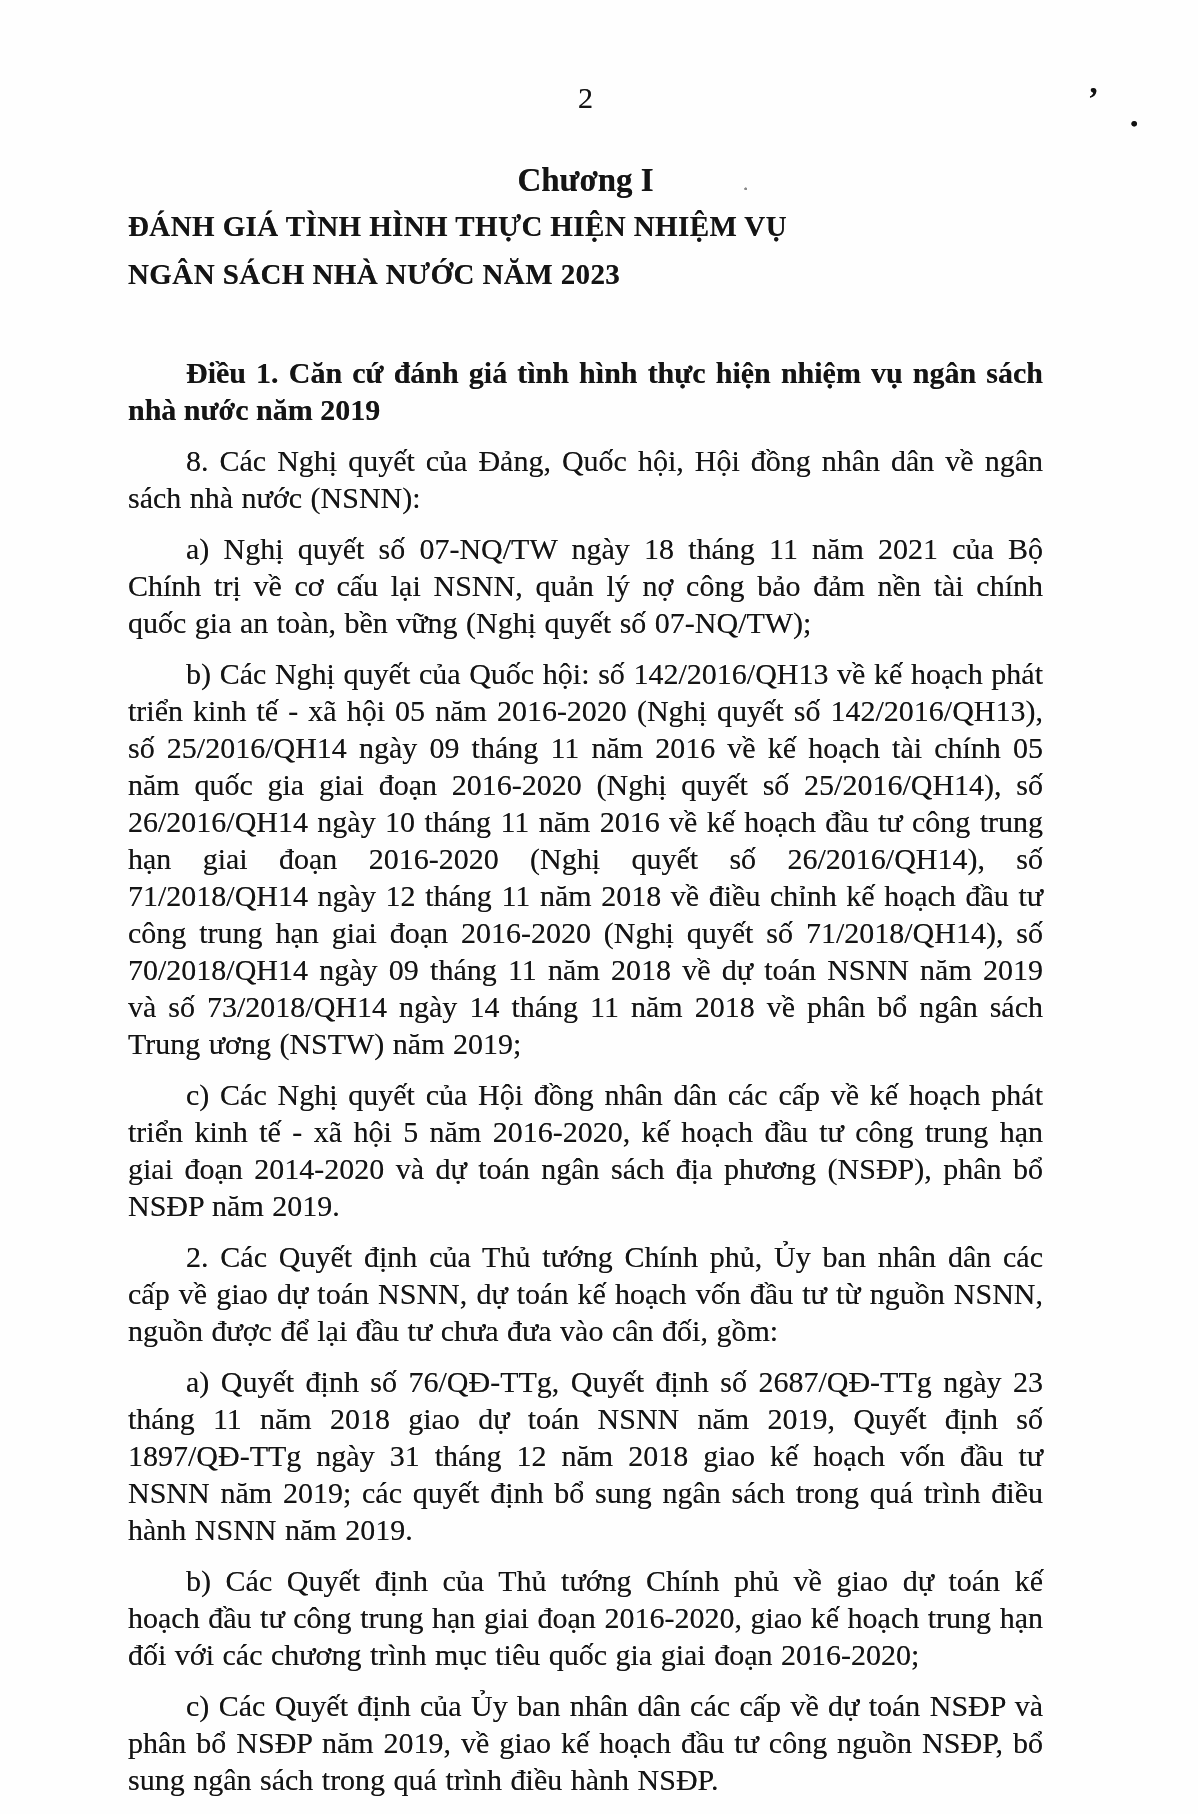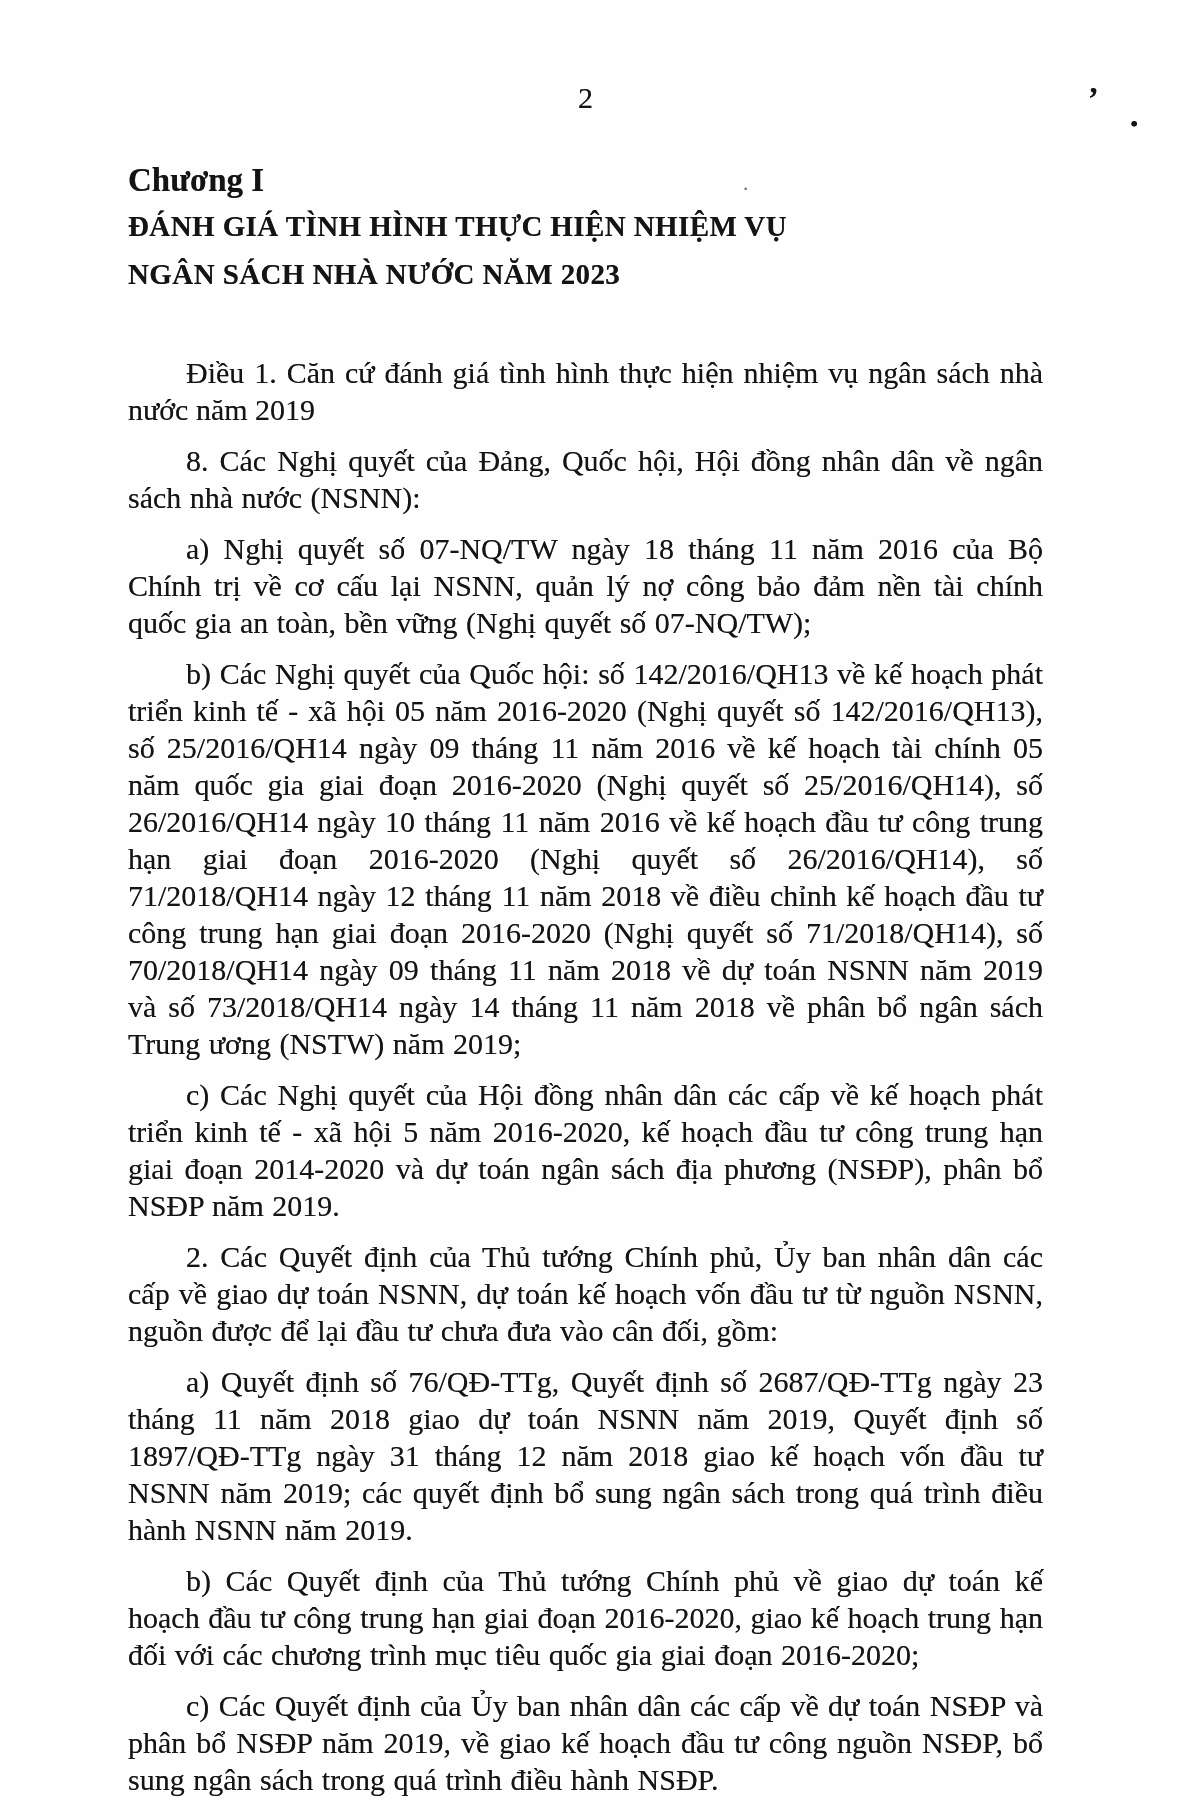--- a/index.html
+++ b/index.html
@@ -22,37 +22,38 @@
     text-shadow: 0 0 0.5px rgba(0,0,0,0.55);
   }
   .page-number {
     text-align: center;
     font-size: 30px;
     line-height: 36px;
     margin: 0;
   }
   .chapter {
     margin: 44px 0 0 0;
+    text-align: center;
     font-size: 33px;
     line-height: 40px;
     font-weight: 700;
   }
   .title-line {
     margin: 5px 0 0 0;
     text-align: left;
     font-size: 29px;
     line-height: 43px;
     font-weight: 700;
     letter-spacing: 0.4px;
   }
   .article-heading {
     margin: 58px 0 0 0;
     font-size: 30px;
     line-height: 37px;
-    font-weight: 400;
+    font-weight: 700;
     text-align: justify;
     text-indent: 58px;
   }
   .body-para {
     margin: 14px 0 0 0;
     font-size: 30px;
     line-height: 37px;
     font-weight: 400;
     text-align: justify;
     text-indent: 58px;
@@ -92,21 +93,21 @@
 
   <p class="page-number">2</p>
 
   <h1 class="chapter">Chương I</h1>
   <h2 class="title-line">ĐÁNH GIÁ TÌNH HÌNH THỰC HIỆN NHIỆM VỤ</h2>
   <h2 class="title-line">NGÂN SÁCH NHÀ NƯỚC NĂM 2023</h2>
 
   <p class="article-heading">Điều 1. Căn cứ đánh giá tình hình thực hiện nhiệm vụ ngân sách nhà nước năm 2019</p>
 
   <p class="body-para">8. Các Nghị quyết của Đảng, Quốc hội, Hội đồng nhân dân về ngân sách nhà nước (NSNN):</p>
-  <p class="body-para">a) Nghị quyết số 07-NQ/TW ngày 18 tháng 11 năm 2016 của Bộ Chính trị về cơ cấu lại NSNN, quản lý nợ công bảo đảm nền tài chính quốc gia an toàn, bền vững (Nghị quyết số 07-NQ/TW);</p>
+  <p class="body-para">a) Nghị quyết số 07-NQ/TW ngày 18 tháng 11 năm 2021 của Bộ Chính trị về cơ cấu lại NSNN, quản lý nợ công bảo đảm nền tài chính quốc gia an toàn, bền vững (Nghị quyết số 07-NQ/TW);</p>
   <p class="body-para">b) Các Nghị quyết của Quốc hội: số 142/2016/QH13 về kế hoạch phát triển kinh tế - xã hội 05 năm 2016-2020 (Nghị quyết số 142/2016/QH13), số 25/2016/QH14 ngày 09 tháng 11 năm 2016 về kế hoạch tài chính 05 năm quốc gia giai đoạn 2016-2020 (Nghị quyết số 25/2016/QH14), số 26/2016/QH14 ngày 10 tháng 11 năm 2016 về kế hoạch đầu tư công trung hạn giai đoạn 2016-2020 (Nghị quyết số 26/2016/QH14), số 71/2018/QH14 ngày 12 tháng 11 năm 2018 về điều chỉnh kế hoạch đầu tư công trung hạn giai đoạn 2016-2020 (Nghị quyết số 71/2018/QH14), số 70/2018/QH14 ngày 09 tháng 11 năm 2018 về dự toán NSNN năm 2019 và số 73/2018/QH14 ngày 14 tháng 11 năm 2018 về phân bổ ngân sách Trung ương (NSTW) năm 2019;</p>
   <p class="body-para">c) Các Nghị quyết của Hội đồng nhân dân các cấp về kế hoạch phát triển kinh tế - xã hội 5 năm 2016-2020, kế hoạch đầu tư công trung hạn giai đoạn 2014-2020 và dự toán ngân sách địa phương (NSĐP), phân bổ NSĐP năm 2019.</p>
   <p class="body-para">2. Các Quyết định của Thủ tướng Chính phủ, Ủy ban nhân dân các cấp về giao dự toán NSNN, dự toán kế hoạch vốn đầu tư từ nguồn NSNN, nguồn được để lại đầu tư chưa đưa vào cân đối, gồm:</p>
   <p class="body-para">a) Quyết định số 76/QĐ-TTg, Quyết định số 2687/QĐ-TTg ngày 23 tháng 11 năm 2018 giao dự toán NSNN năm 2019, Quyết định số 1897/QĐ-TTg ngày 31 tháng 12 năm 2018 giao kế hoạch vốn đầu tư NSNN năm 2019; các quyết định bổ sung ngân sách trong quá trình điều hành NSNN năm 2019.</p>
   <p class="body-para">b) Các Quyết định của Thủ tướng Chính phủ về giao dự toán kế hoạch đầu tư công trung hạn giai đoạn 2016-2020, giao kế hoạch trung hạn đối với các chương trình mục tiêu quốc gia giai đoạn 2016-2020;</p>
   <p class="body-para">c) Các Quyết định của Ủy ban nhân dân các cấp về dự toán NSĐP và phân bổ NSĐP năm 2019, về giao kế hoạch đầu tư công nguồn NSĐP, bổ sung ngân sách trong quá trình điều hành NSĐP.</p>
 
 </div>
 
 </body></html>

